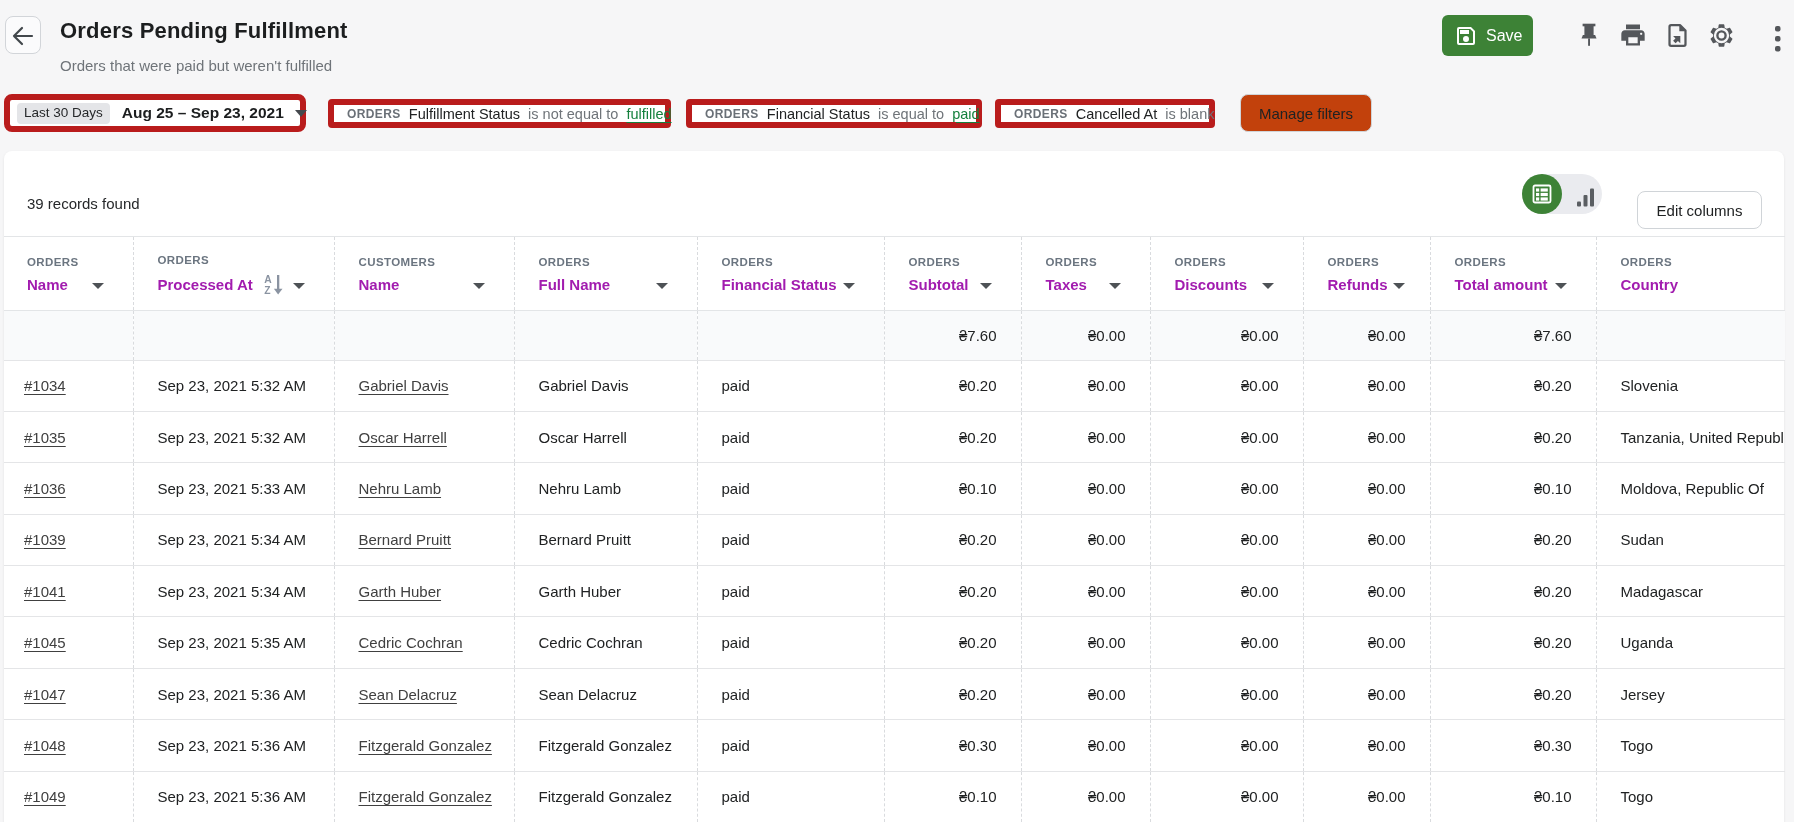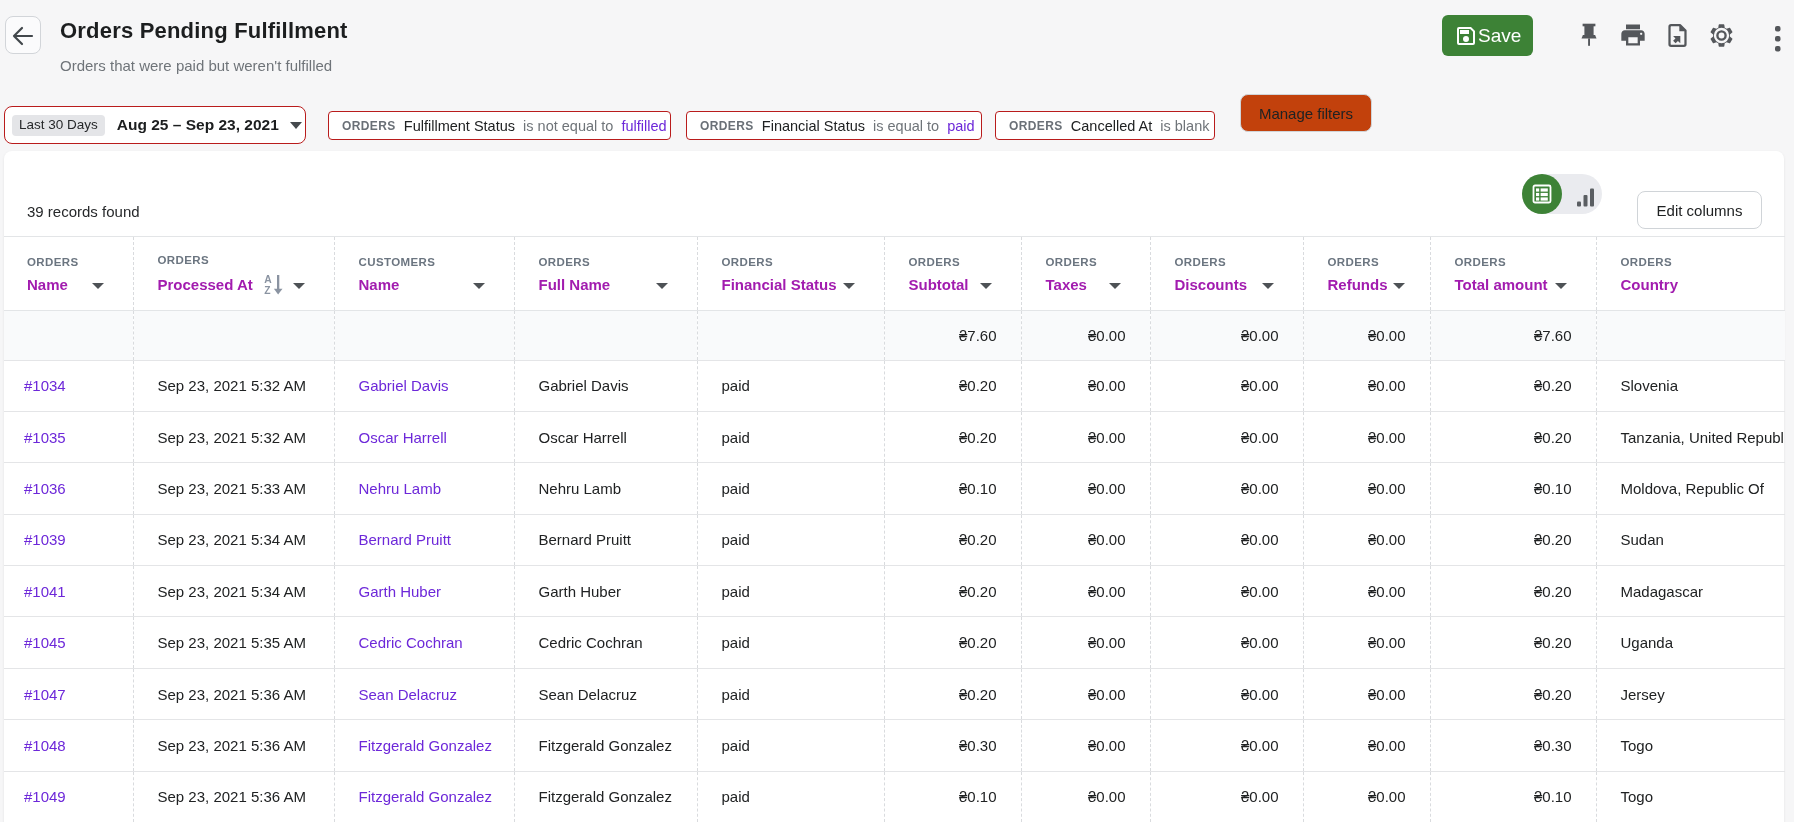--- a/index.html
+++ b/index.html
@@ -10,50 +10,50 @@
 
 #backbtn { left:5px; top:16px; width:36px; height:38px; background:#fbfbfc;
   border:1px solid #d2d5d9; border-radius:8px; }
 #backbtn svg { position:absolute; left:4px; top:6px; }
 #title { left:60px; top:18px; font-size:22px; font-weight:bold; color:#1c1e1f; letter-spacing:0.2px; }
 #subtitle { left:60px; top:57px; font-size:15px; color:#6f7479; }
 
 #savebtn { left:1442px; top:15px; width:91px; height:41px; background:#3d8236;
   border-radius:6px; color:#fff; display:flex; align-items:center; }
 #savebtn svg { margin-left:12px; }
-#savebtn span { font-size:19px; }
+#savebtn span { font-size:16px; margin-left:8px; }
 .topicon { top:15px; width:40px; height:40px; display:flex; align-items:center; justify-content:center; }
 
 
-.fbox { background:#fff; border:1px solid #b91c1c;margin-top:12px; }
+.fbox { background:#fff; border:6px solid #b91c1c; }
 #datebox { left:4px; top:94px; width:302px; height:38px; border-radius:8px;
   display:flex; align-items:center; white-space:nowrap; }
 #datebox * { flex-shrink:0; }
 #datechip { margin-left:7px; background:#e4e5e8; border-radius:4px; font-size:13.5px;
   padding:2.5px 7px 3.5px; color:#26282a; }
 #datetext { margin-left:12px; font-size:15.5px; font-weight:bold; color:#1c1e1f; }
 .caret { width:0; height:0; border-left:6px solid transparent; border-right:6px solid transparent;
   border-top:7px solid #45494d; }
 #datebox .caret { margin-left:11px; }
 .filter { top:99px; height:29px; border-radius:4px; font-size:14.5px;
   display:flex; align-items:center; white-space:nowrap; }
 .flabel { font-size:12px; font-weight:bold; color:#6a7077; letter-spacing:0.4px; }
 .fgray { color:#6f7479; }
-.fval { color:#6d28d9; text-underline-offset:3px; }
+.fval { color:#15803d; text-decoration:underline; text-underline-offset:3px; }
 #f1 { left:328px; width:343px; }
 #f2 { left:686px; width:296px; }
 #f3 { left:995px; width:220px; }
 #managefilters { left:1240px; top:94px; width:132px; height:38px; background:#c2410c;
   border:1px solid #d0d4d8; border-radius:8px; font-size:15px; color:#202223;
   display:flex; align-items:center; justify-content:center; }
 
 
 #card { left:4px; top:151px; width:1780px; height:700px; background:#fff;
   border-radius:8px; box-shadow:0 1px 3px rgba(20,20,20,0.08); }
-#records { left:23px; top:52px; font-size:15px; color:#26282a; }
+#records { left:23px; top:44px; font-size:15px; color:#26282a; }
 #pill { left:1518px; top:23px; width:80px; height:40px; background:#eaebef; border-radius:20px; }
 #pillgreen { left:0px; top:0px; width:40px; height:40px; border-radius:50%; background:#3d8236;
   display:flex; align-items:center; justify-content:center; }
 #editcols { left:1633px; top:40px; width:125px; height:38px; background:#fff;
   border:1px solid #d0d4d8; border-radius:8px; font-size:15px; color:#202223;
   display:flex; align-items:center; justify-content:center; }
 
 
 #tbl { position:absolute; left:0; top:85px; width:1780px; border-collapse:collapse; table-layout:fixed; }
 #tbl col.c1 { width:129px; } #tbl col.c2 { width:201px; } #tbl col.c3 { width:180px; }
@@ -68,21 +68,21 @@
 #tbl td { border-bottom:1px solid #e4e5e7; height:51.4px; }
 #tbl td:first-child { padding-left:20px; }
 #tbl th:first-child { padding-left:23px; }
 .collabel { font-size:11.5px; font-weight:bold; color:#6b7580; letter-spacing:0.4px; margin-bottom:8px; }
 .colname { font-size:15px; font-weight:bold; color:#a21caf; display:flex; align-items:center; }
 .hcaret { position:absolute; right:29px; top:46px; width:0; height:0;
   border-left:6px solid transparent; border-right:6px solid transparent; border-top:6px solid #4e5256; }
 #tbl th { position:relative; }
 .num { text-align:right !important; }
 #tbl .sumrow td { background:#f9fafb; font-weight:normal; height:49.5px; }
-a.lnk { color:#6d28d9; text-underline-offset:3px; }
+a.lnk { color:#404040; text-decoration:underline; text-underline-offset:3px; }
 </style>
 </head>
 <body>
 <div class="abs" id="backbtn">
   <svg width="26" height="26" viewBox="0 0 26 26">
       <path d="M4 13h18M4 13l8-8M4 13l8 8" stroke="#42474c" stroke-width="2.2" fill="none" stroke-linecap="round" stroke-linejoin="round"></path>
     </svg>
 </div>
 <div class="abs" id="title">Orders Pending Fulfillment</div>
 <div class="abs" id="subtitle">Orders that were paid but weren't fulfilled</div>

